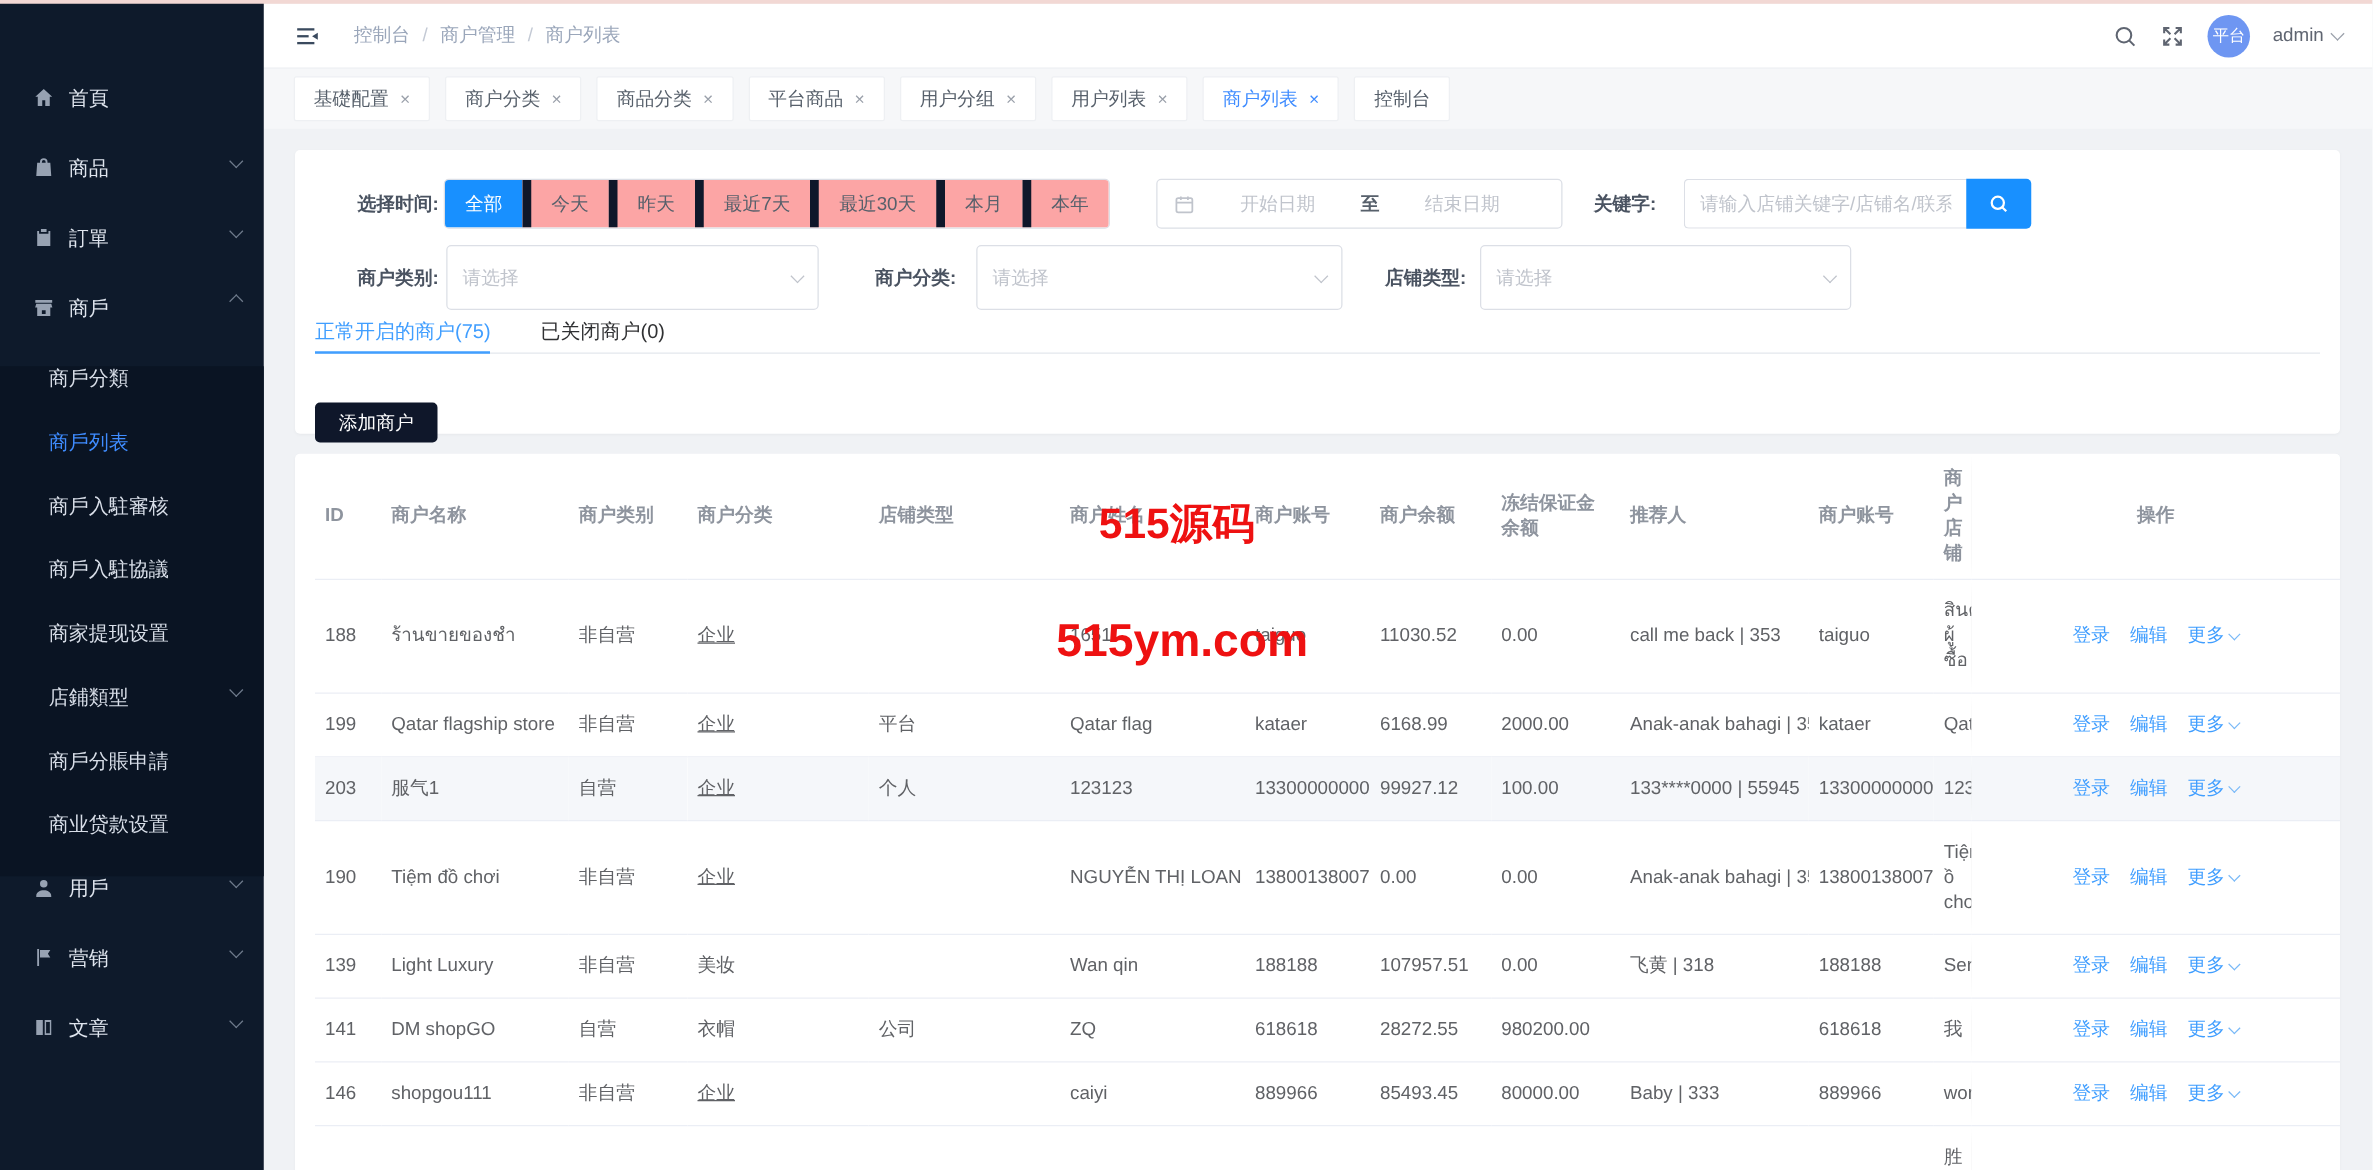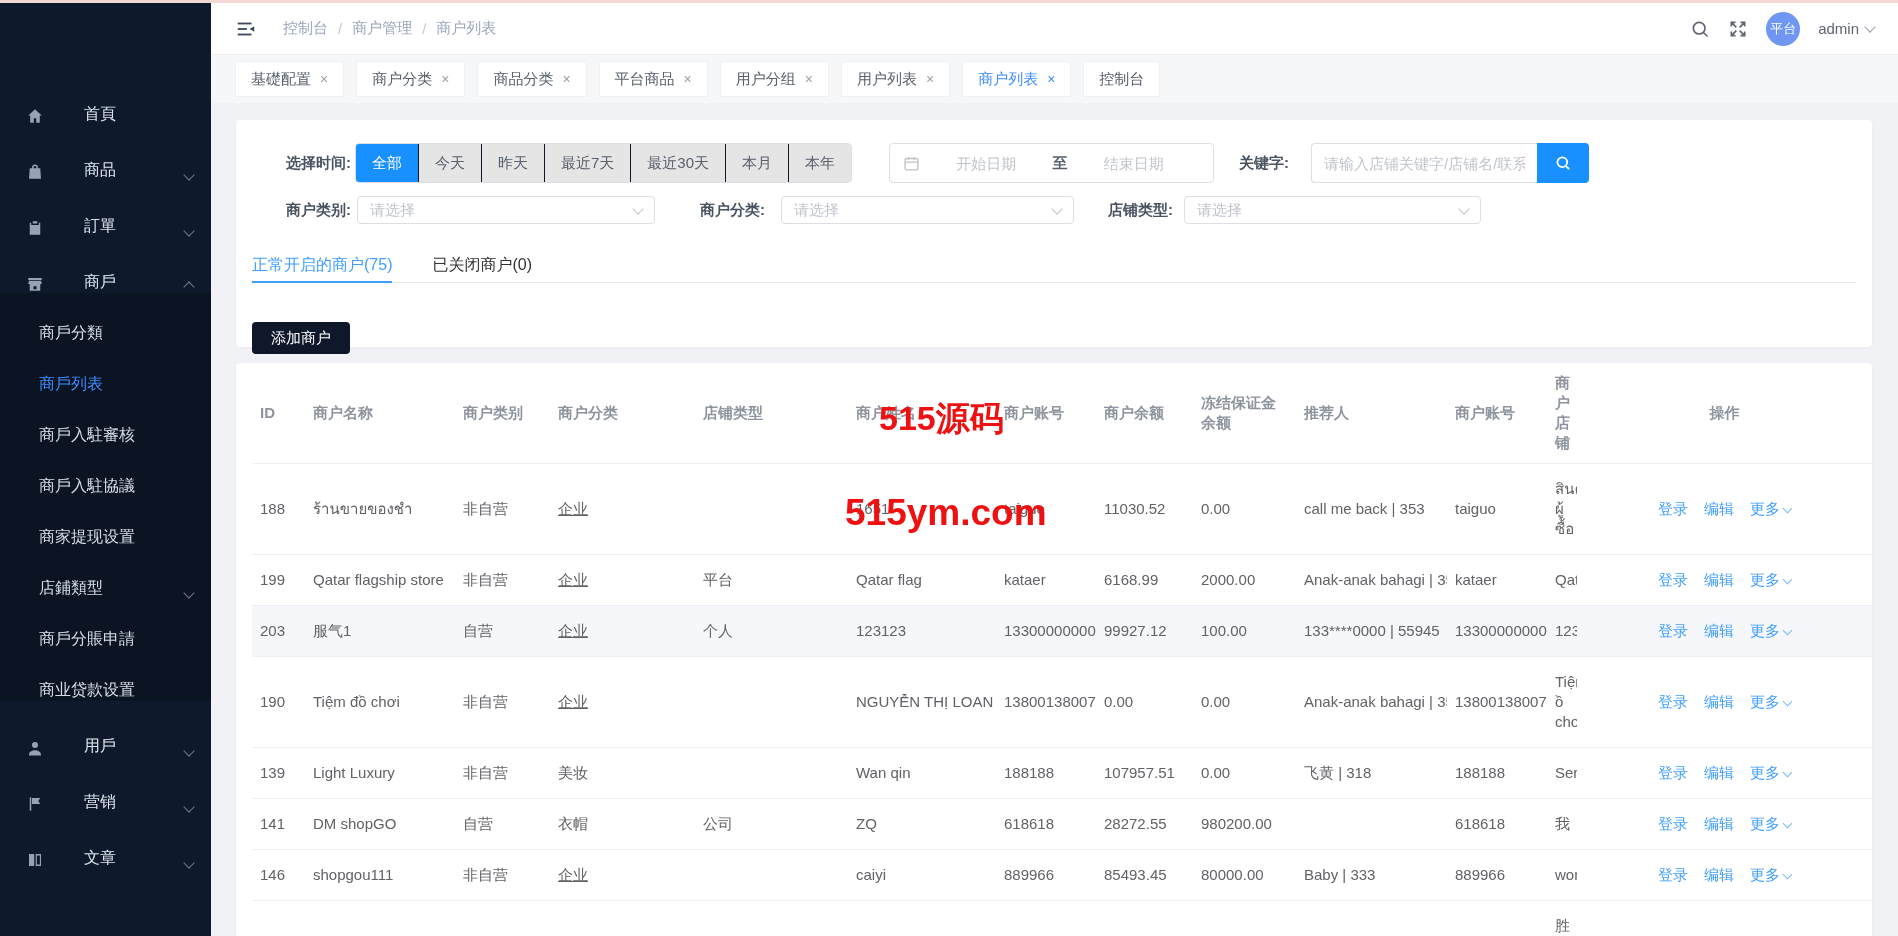--- a/index.html
+++ b/index.html
@@ -6,22 +6,22 @@
   body{
     width:1898px;height:936px;overflow:hidden;position:relative;
     background:#f0f2f5;color:#606266;
     font-family:"Liberation Sans","DejaVu Sans",sans-serif;font-size:15px;
   }
   .top-strip{position:absolute;left:0;top:0;width:1898px;height:3px;background:#f2d8d4;z-index:60;}
 
   
   .sidebar{position:absolute;left:0;top:0;width:211px;height:936px;background:#0e1a2b;z-index:20;}
   .sidebar nav{padding-top:69px;}
-  .s-item{height:56px;display:flex;align-items:flex-end;padding:0 18px 0 26px;
-          color:#dfe5ee;font-size:16px;cursor:pointer;box-sizing:border-box;gap:29px;}
+  .s-item{height:56px;display:flex;align-items:flex-start;padding:0 18px 0 26px;
+          color:#dfe5ee;font-size:16px;cursor:pointer;box-sizing:border-box;}
   .s-icon{width:18px;height:18px;margin-right:11px;color:#97a2b2;display:inline-flex;flex:none;}
   .s-icon svg{width:18px;height:18px;}
   .s-label{flex:1;white-space:nowrap;}
   .chev{display:inline-block;width:7px;height:7px;border-right:1.6px solid currentColor;
         border-bottom:1.6px solid currentColor;transform:rotate(45deg);}
   .chev.up{transform:rotate(225deg);}
   .s-chev{color:#6f7b8c;margin-left:auto;margin-bottom:2px;}
   .s-sub{background:#0a1423;}
   .s-sub .s-item{height:51px;padding-left:39px;color:#d8dee8;}
   .s-sub .s-item.active{color:#3f8cff;}
@@ -56,41 +56,41 @@
   .main{position:absolute;left:211px;top:103px;width:1687px;height:833px;box-sizing:border-box;
         padding:17px 26px 0 25px;}
   .card{background:#fff;border-radius:4px;box-shadow:0 1px 3px rgba(0,0,0,.04);}
   .filters-card{height:227px;position:relative;}
 
   .frow{position:absolute;left:0;display:flex;align-items:center;}
   .frow1{top:23px;} .frow2{top:76px;}
   .flabel{width:115px;text-align:right;font-weight:bold;color:#4a5361;font-size:15px;flex:none;}
   .seg{display:flex;margin-left:4px;border:1px solid #dcdfe6;border-radius:4px;overflow:hidden;
        height:40px;box-sizing:border-box;}
-  .seg button{border:none;background:#e5e5e5;padding:0 16px;font-size:15px;color:#57606b;
-       border-left:1px solid #0f172a;cursor:pointer;height:100%;font-family:inherit;}
+  .seg button{border:none;background:#fca5a5;padding:0 16px;font-size:15px;color:#57606b;
+       border-left:7px solid #0f172a;cursor:pointer;height:100%;font-family:inherit;}
   .seg button:first-child{border-left:none;}
   .seg button.active{background:#1890ff;color:#fff;}
   .datebox{margin-left:37px;width:325px;height:40px;border:1px solid #dcdfe6;border-radius:4px;
        display:flex;align-items:center;box-sizing:border-box;padding:0 13px;background:#fff;}
   .cal-icon{width:17px;height:17px;color:#c0c4cc;display:flex;flex:none;}
   .cal-icon svg{width:17px;height:17px;}
   .datebox input{border:none;outline:none;flex:1;min-width:0;text-align:center;font-size:15px;
        color:#606266;font-family:inherit;background:transparent;}
   .datebox input::placeholder{color:#c0c4cc;}
   .date-sep{color:#57606b;font-weight:bold;flex:none;}
   .kw-label{margin-left:25px;font-weight:bold;color:#4a5361;flex:none;}
   .kw-input{margin-left:22px;width:226px;height:40px;border:1px solid #dcdfe6;border-right:none;
        border-radius:4px 0 0 4px;box-sizing:border-box;padding:0 12px;font-size:15px;outline:none;
        color:#606266;font-family:inherit;}
   .kw-input::placeholder{color:#c0c4cc;}
   .kw-btn{width:52px;height:40px;background:#1890ff;border:none;border-radius:0 4px 4px 0;
        color:#fff;cursor:pointer;display:flex;align-items:center;justify-content:center;}
   .kw-btn svg{width:18px;height:18px;}
-  .select{height:28px;border:1px solid #dcdfe6;border-radius:4px;box-sizing:border-box;background:#fff;
+  .select{height:52px;border:1px solid #dcdfe6;border-radius:4px;box-sizing:border-box;background:#fff;
        display:flex;align-items:center;padding:0 12px;color:#c0c4cc;cursor:pointer;}
   .select .chev{margin-left:auto;color:#c0c4cc;margin-bottom:2px;}
   .sel1{margin-left:6px;width:298px;} .lbl2{margin-left:45px;width:auto;}
   .sel2{margin-left:16px;width:293px;} .lbl3{margin-left:34px;width:auto;}
   .sel3{margin-left:11px;width:297px;}
 
   .tabs{position:absolute;top:135px;left:16px;right:16px;border-bottom:1px solid #e4e7ed;
         display:flex;gap:40px;}
   .tab{font-size:16px;color:#303133;padding-bottom:5px;cursor:pointer;}
   .tab.active{color:#409eff;border-bottom:2px solid #409eff;margin-bottom:-1px;}

